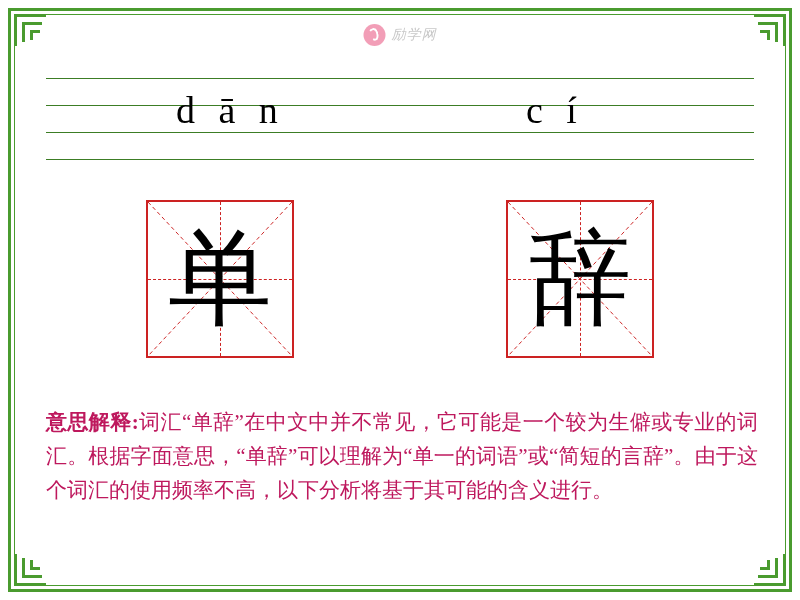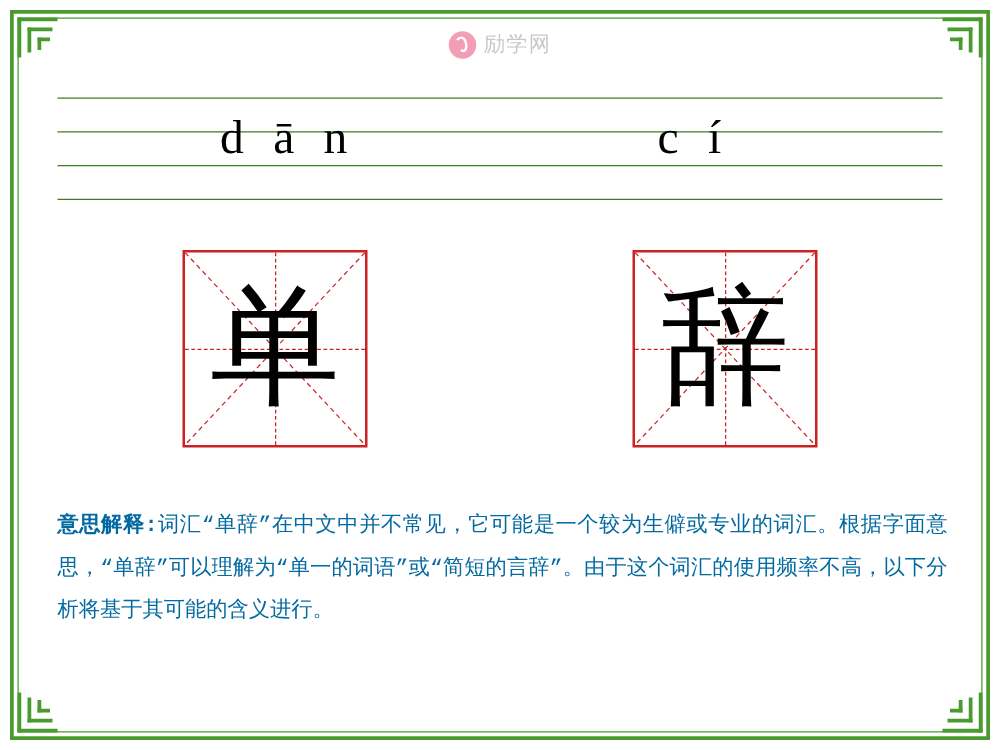--- a/index.html
+++ b/index.html
@@ -89,23 +89,24 @@
     width: 9px;
     height: 13px;
     border: 2px solid #ffffff;
     border-radius: 50% 50% 50% 50% / 40% 40% 60% 60%;
     border-left-color: transparent;
     transform: rotate(-18deg);
     box-sizing: border-box;
   }
   .logo-text {
     font-family: "Liberation Sans", sans-serif;
-    font-size: 17px;
+    font-size: 14px;
     color: #9a9a9a;
     letter-spacing: 1px;
+    font-style: italic;
   }
 
   
   .staff {
     position: absolute;
     left: 46px;
     top: 78px;
     width: 708px;
     height: 86px;
   }
@@ -188,24 +189,24 @@
     color: #000000;
     font-weight: 500;
   }
 
   
   .explain {
     position: absolute;
     left: 46px;
     top: 405px;
     width: 712px;
-    font-family: Liberation Mono, monospace;
-    font-size: 17px;
+    font-family: Liberation Serif, serif;
+    font-size: 21px;
     line-height: 34px;
-    color: #0369a1;
+    color: #be185d;
     text-align: justify;
   }
   .explain .label {
     font-weight: bold;
   }
 </style>
 </head>
 <body>
 
 <div class="page">

